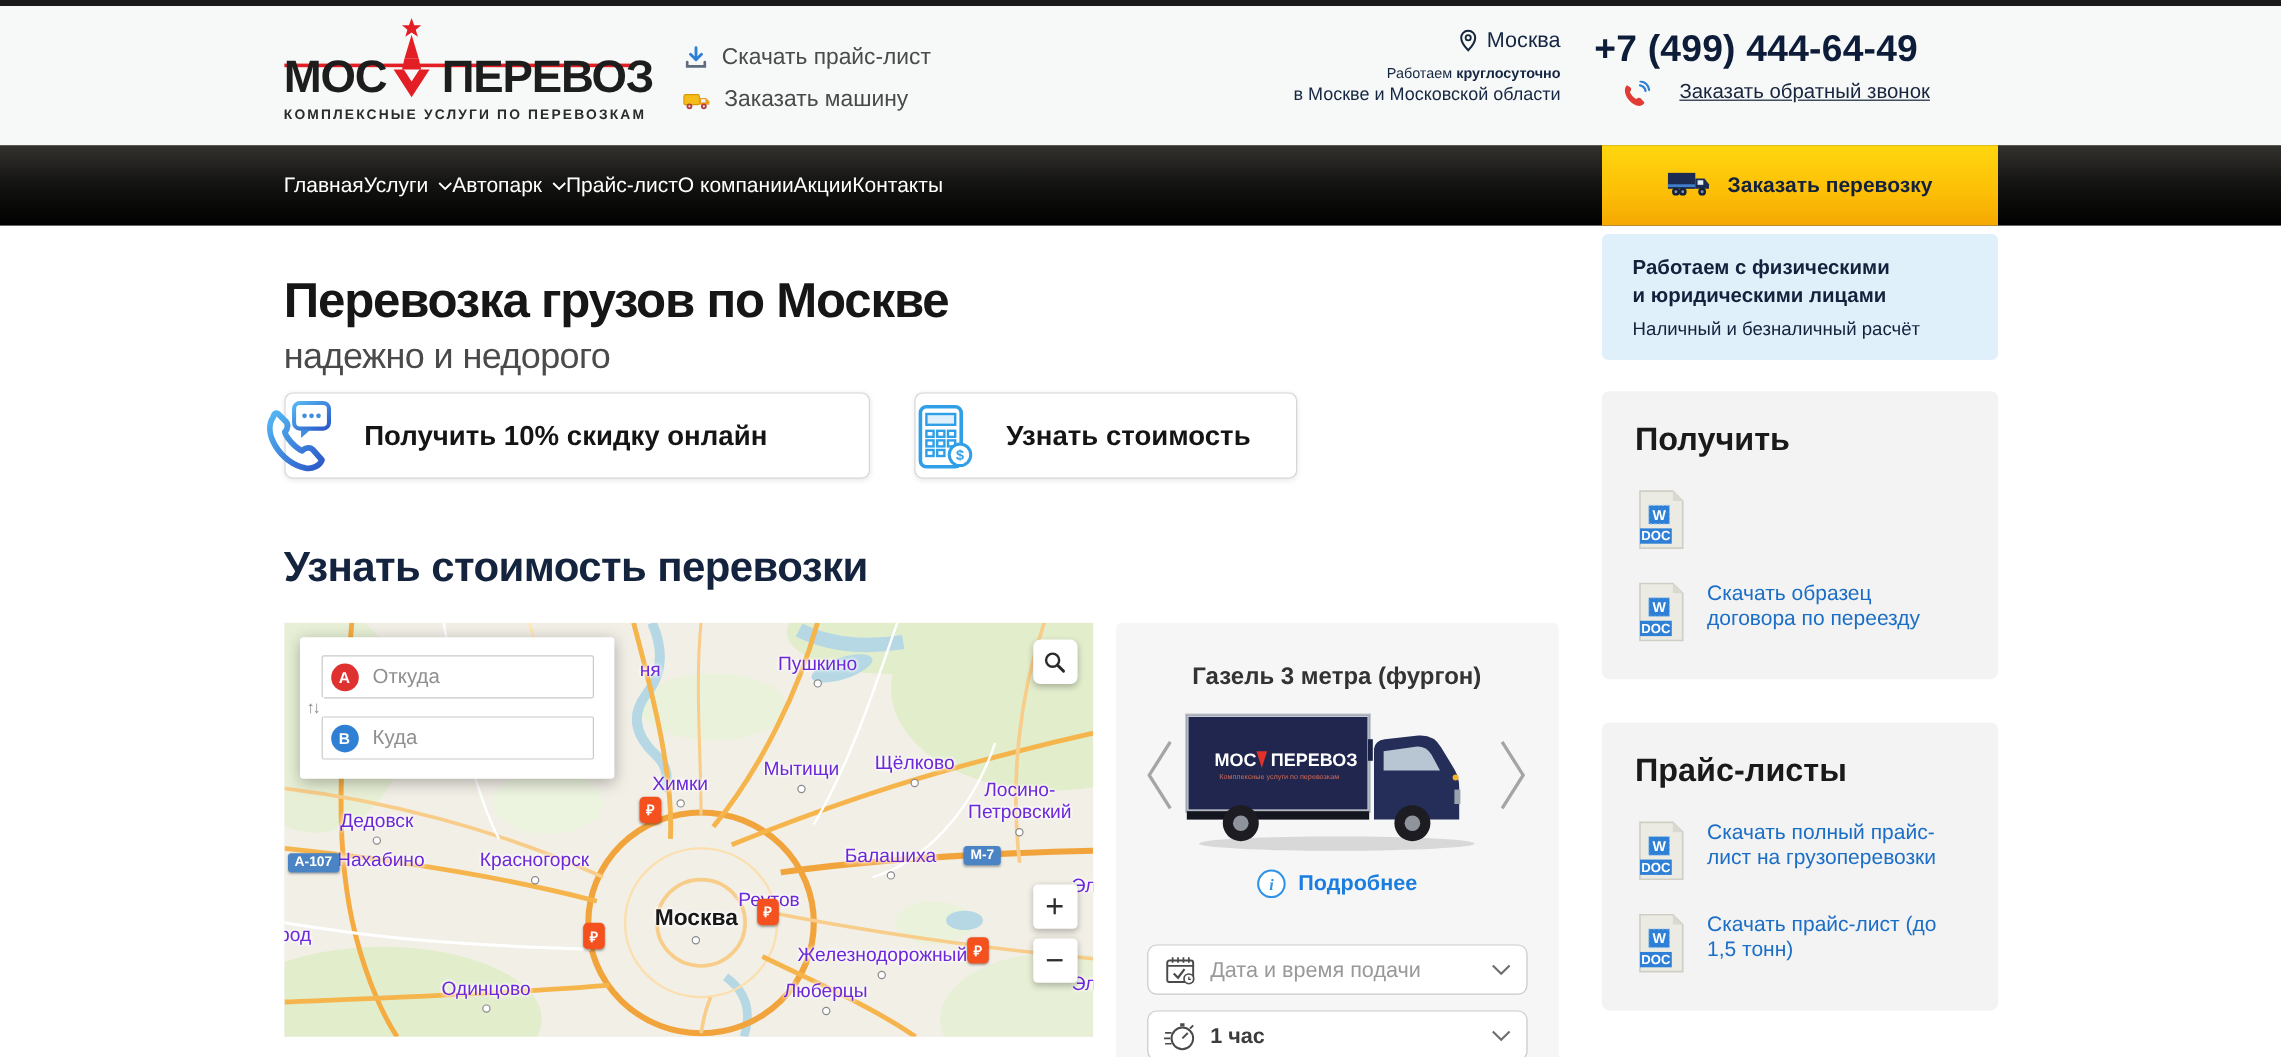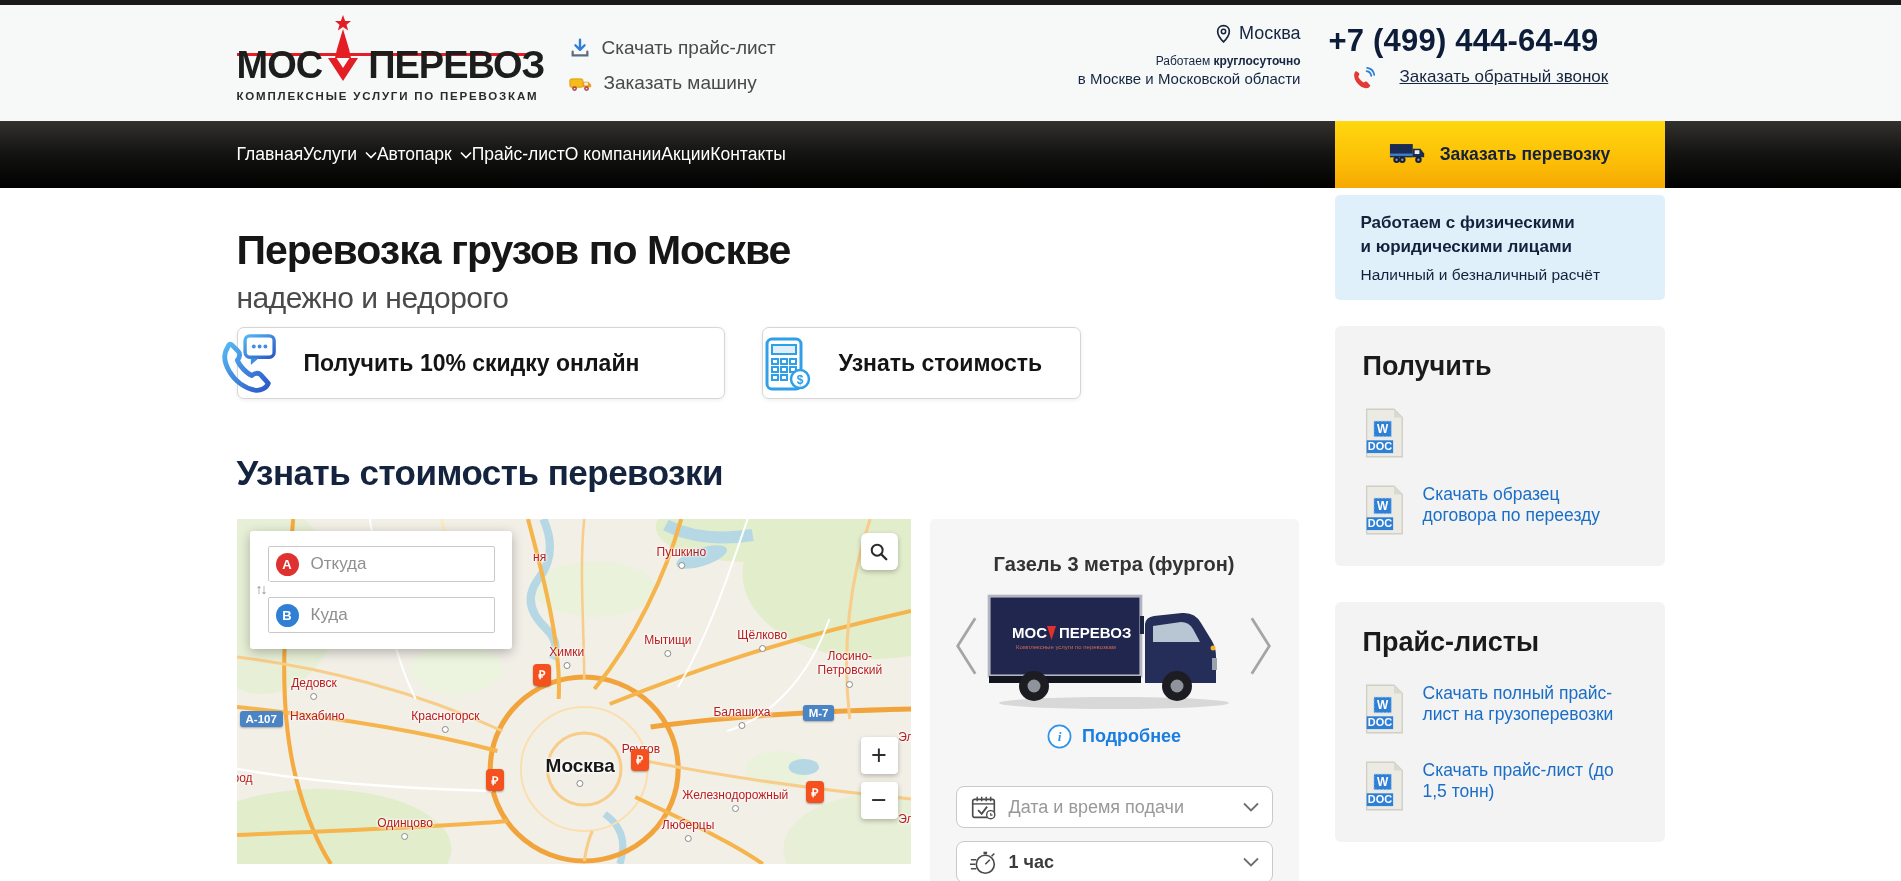--- a/index.html
+++ b/index.html
@@ -72,21 +72,21 @@
   .btn-discount .float-icon{left:-22px}
   .btn-cost{width:319px;padding-left:76px}
   .btn-cost .float-icon{left:-4px;top:8px}
 
   .calc-heading{margin-top:54px;font-size:35px;font-weight:700;color:#14233e;letter-spacing:-.5px}
   .calc-row{margin-top:26px;display:flex}
 
   
   .map-wrap{position:relative;width:674px;height:345px;background:#f2efe7;overflow:hidden;flex:none;cursor:grab}
   .map-bg{position:absolute;inset:0}
-  .m-city{position:absolute;font-size:12px;color:#b91c1c;transform:translateX(-50%);white-space:nowrap;
+  .m-city{position:absolute;font-size:16px;color:#6d28d9;transform:translateX(-50%);white-space:nowrap;
     text-shadow:0 0 3px #fff,0 0 3px #fff,0 0 4px #fff;z-index:2}
   .m-city.dot::after{content:"";display:block;width:5px;height:5px;border:1.5px solid #8a8a8a;border-radius:50%;
     background:#fff;margin:3px auto 0}
   .m-city.big{font-size:19px;font-weight:700;color:#181818}
   .m-city.wrap{white-space:normal;width:92px;text-align:center;line-height:1.15}
   .m-city.edge{transform:none}
   .m-badge{position:absolute;background:#4a84c4;color:#fff;font-size:11.5px;font-weight:700;padding:2px 6px;
     border-radius:3px;box-shadow:0 1px 2px rgba(0,0,0,.3);z-index:2}
   .m-ruble{position:absolute;width:18px;height:22px;background:#f4511e;border-radius:4px;color:#fff;font-size:12px;
     font-weight:700;display:flex;align-items:center;justify-content:center;box-shadow:0 1px 2px rgba(0,0,0,.35);z-index:2}

